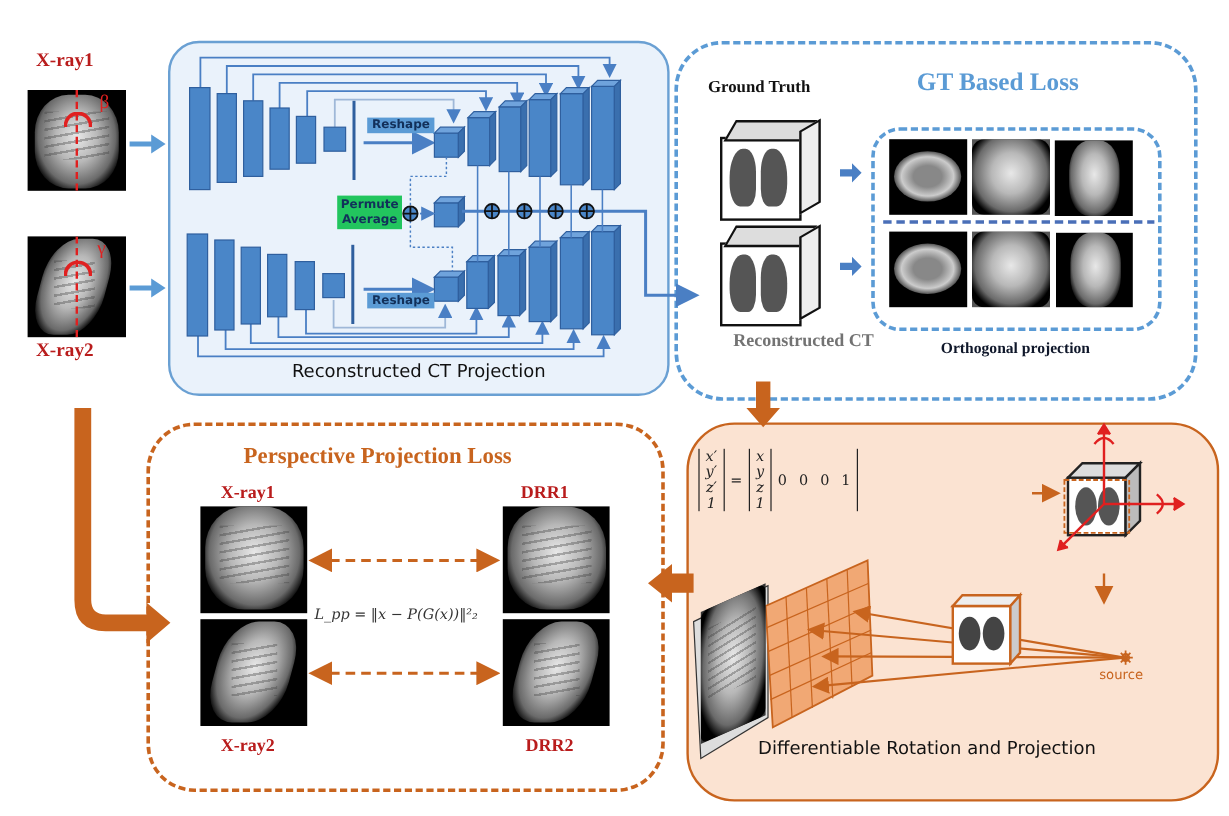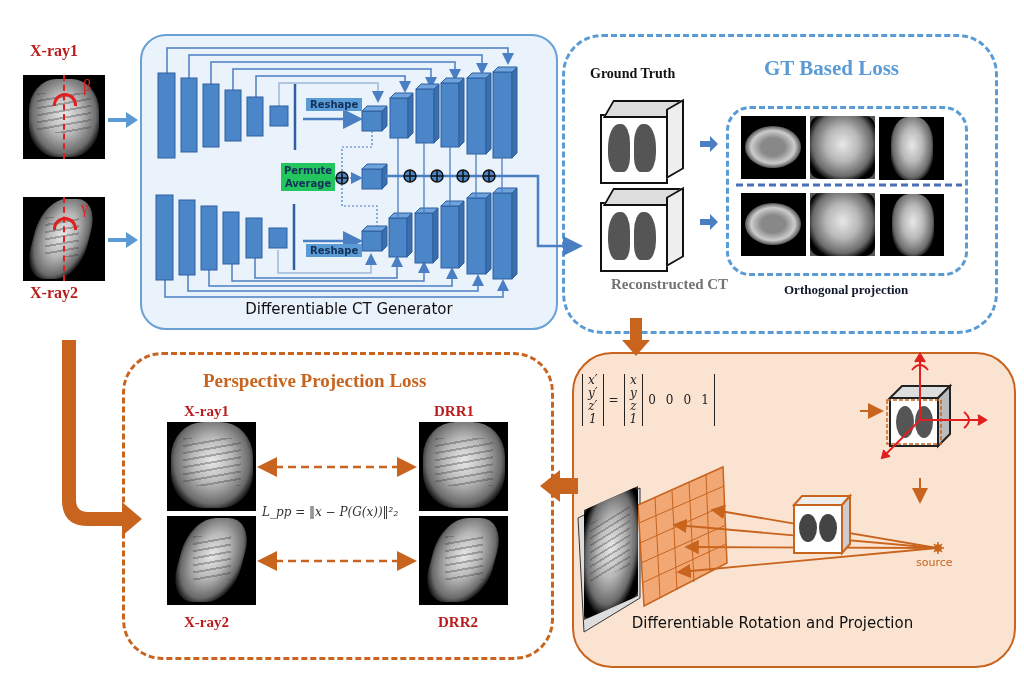--- a/index.html
+++ b/index.html
@@ -273,21 +273,21 @@
   <div class="abs" style="left:58px;top:2px;color:#e02020;font-size:16px;">γ</div>
 </div>
 <div class="abs serif-b label-dark" style="left:30px;top:284px;">X-ray2</div>
 
 <div class="abs sans" style="left:306px;top:98px;background:#5b9bd5;color:#12305a;font-size:10px;font-weight:bold;padding:1px 4px;">Reshape</div>
 <div class="abs sans" style="left:306px;top:244px;background:#5b9bd5;color:#12305a;font-size:10px;font-weight:bold;padding:1px 4px;">Reshape</div>
 <div class="abs sans" style="left:281px;top:163px;background:#22c55e;color:#12305a;font-size:10px;font-weight:bold;padding:1px 3px;line-height:13px;text-align:center;">
   <div>Permute</div>
   <div>Average</div>
 </div>
-<div class="abs sans" style="left:140px;top:300px;width:418px;text-align:center;font-size:15px;color:#111;">Differentiable CT Generator</div>
+<div class="abs sans" style="left:140px;top:300px;width:418px;text-align:center;font-size:15px;color:#111;">Reconstructed CT Projection</div>
 
 <div class="abs serif-b" style="left:764px;top:56px;font-size:21px;color:#5b9bd5;">GT Based Loss</div>
 <div class="abs serif-b" style="left:590px;top:66px;font-size:14px;color:#111;">Ground Truth</div>
 <div class="abs serif-b" style="left:583px;top:276px;font-size:15px;color:#737373;margin-left:28px;">Reconstructed CT</div>
 <div class="abs serif-b" style="left:784px;top:282px;font-size:13px;color:#0f172a;">Orthogonal projection</div>
 
 <div class="abs" style="left:600px;top:96px;width:88px;height:86px;">
   <div class="abs" style="left:0;top:18px;width:64px;height:66px;background:#fff;border:2px solid #111;"></div>
   <div class="abs" style="left:8px;top:4px;width:64px;height:14px;background:#ddd;border:2px solid #111;transform:skewX(-30deg);"></div>
   <div class="abs" style="left:66px;top:8px;width:14px;height:66px;background:#eee;border:2px solid #111;transform:skewY(-30deg);"></div>

